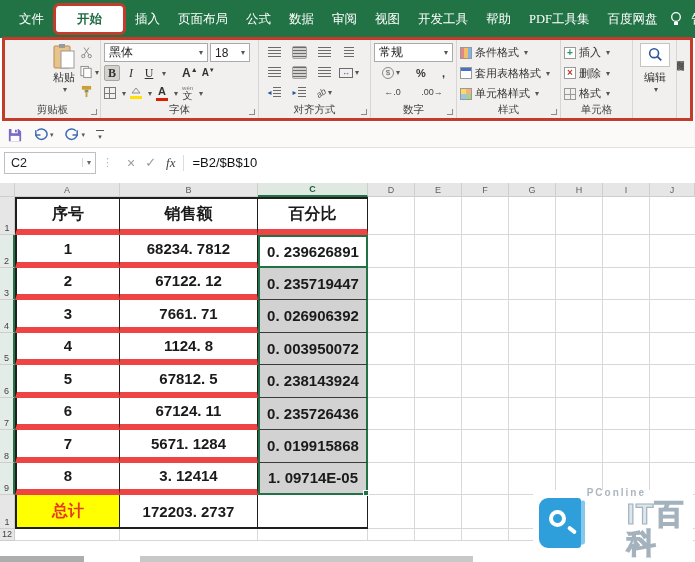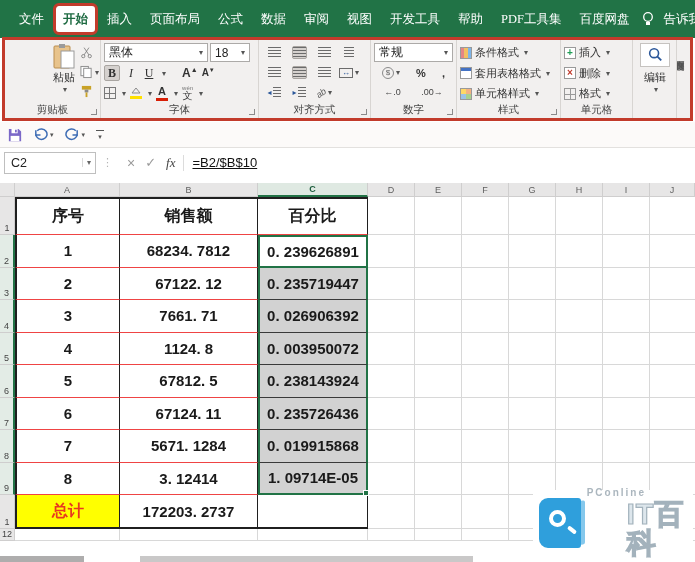--- a/index.html
+++ b/index.html
@@ -3,21 +3,21 @@
 <meta charset="utf-8">
 <style>
   * { margin:0; padding:0; box-sizing:border-box; }
   html,body { width:695px; height:562px; overflow:hidden; }
   body { font-family:"Liberation Sans","DejaVu Sans",sans-serif; background:#fff; position:relative; }
   .app { position:absolute; inset:0; }
 
   
   .tabbar { height:38px; background:#217346; display:flex; align-items:center; padding-left:10px;font-family:Liberation Serif, serif; }
   .tab { color:#fff; font-size:12.5px; padding:0 9px; line-height:38px; white-space:nowrap; cursor:default; }
-  .tab.active { background:#fff; color:#1d6a41; font-weight:bold; line-height:26px; border:3px solid #c23b2b; border-radius:6px; padding:0 7px; }
+  .tab.active { background:#fff; color:#1d6a41; font-weight:bold; line-height:26px; border:3px solid #c23b2b; border-radius:6px; padding:0 21px; }
   .bulb { display:flex; align-items:center; margin-left:4px; }
 
   
   .ribbon { position:absolute; top:37px; left:2px; right:2px; height:84px; border:3px solid #c23b2b;
             background:#f2f0ef; display:flex; overflow:hidden; }
   .rgroup { position:relative; border-right:1px solid #d8d5d2; padding:3px 3px 15px 3px; flex:0 0 auto; }
   .glabel { position:absolute; bottom:1px; left:0; right:0; text-align:center; font-size:10.5px; color:#454545; }
   .dlg { position:absolute; right:3px; bottom:3px; width:6px; height:6px; border-right:1.5px solid #8a8a8a; border-bottom:1.5px solid #8a8a8a; }
   .gbody { display:flex; height:60px; }
   .caret { font-size:8px; color:#555; margin-left:2px; }
@@ -86,38 +86,38 @@
   
   .fbar { height:30px; display:flex; align-items:center; background:#fff; border-top:1px solid #e3e1df; padding-left:4px; }
   .namebox { width:92px; height:22px; border:1px solid #bfbfbf; background:#fff; display:flex; align-items:center; font-size:12.5px; padding-left:6px; color:#222; }
   .namebox .sp { flex:1; }
   .namebox .dd { border-left:1px solid #d9d9d9; padding:0 4px; font-size:8px; color:#666; }
   .fdots { color:#b5b5b5; font-size:11px; margin:0 6px; }
   .fbtns { display:flex; align-items:center; gap:10px; padding:0 8px; border-right:1px solid #dcdcdc; }
   .fbtns .x { color:#9a9a9a; font-size:14px; }
   .fbtns .ck { color:#9a9a9a; font-size:13px; }
   .fbtns .fx { font-family:"Liberation Serif","DejaVu Serif",serif; font-style:italic; font-size:13px; color:#444; }
-  .ftext { font-size:13px; color:#111; padding-left:8px;text-decoration:underline; }
+  .ftext { font-size:13px; color:#111; padding-left:8px; }
 
   
   .sheet { position:absolute; top:183px; left:0; right:0; }
   .chead { display:flex; height:14px; }
   .chead > div { background:#e7e6e6; border-right:1px solid #cfcece; border-bottom:1px solid #cfcece;
                  font-size:9px; color:#5f5f5f; display:flex; align-items:center; justify-content:center; }
   .corner { width:15px; }
   .wA { width:105px; } .wB { width:138px; } .wC { width:110px; } .wS { width:47px; } .wLast { flex:1; }
   .chead .selcol { background:#dfe9e2; border-bottom:2px solid #217346; color:#1c5c3c; font-weight:bold; }
 
   .g-row { display:flex; }
   .h1 { height:38px; } .hd { height:32.5px; } .h10 { height:34px; } .hs { height:12px; }
   .rn { width:15px; background:#e7e6e6; border-right:1px solid #cfcece; border-bottom:1px solid #cfcece;
         font-size:9px; color:#444; display:flex; align-items:flex-end; justify-content:center; padding-bottom:1px; }
   .rn.selrow { border-right:2px solid #217346; background:#e3ece6; }
   .cell { display:flex; align-items:center; justify-content:center; background:#fff; }
-  .tb { border-right:1px solid #1f1f1f; border-bottom:1px solid #ef4444; font-weight:bold; font-size:15px; color:#1a1a1a; }
+  .tb { border-right:1px solid #1f1f1f; border-bottom:6px solid #ef4444; font-weight:bold; font-size:15px; color:#1a1a1a; }
   .tleft { border-left:2px solid #1f1f1f; }
   .ttop { border-top:2px solid #1f1f1f; font-size:16px; }
   .tbot { border-bottom:2px solid #1f1f1f; }
   .active-cell { border:2px solid #217346 !important; background:#fff; }
   .range-cell { background:#d2d2d2; border-left:2px solid #217346; border-right:2px solid #217346; border-bottom:1px solid #3a3a3a; }
   .range-last { border-bottom:2px solid #217346; position:relative; }
   .handle { position:absolute; right:-3px; bottom:-3px; width:6px; height:6px; background:#217346; border:1px solid #fff; z-index:5; }
   .fill { flex:1; border-bottom:1px solid #d8d8d8;
           background:repeating-linear-gradient(90deg,transparent 0 46px,#d8d8d8 46px 47px); }
   .empty { border-right:1px solid #d8d8d8; border-bottom:1px solid #d8d8d8; }

